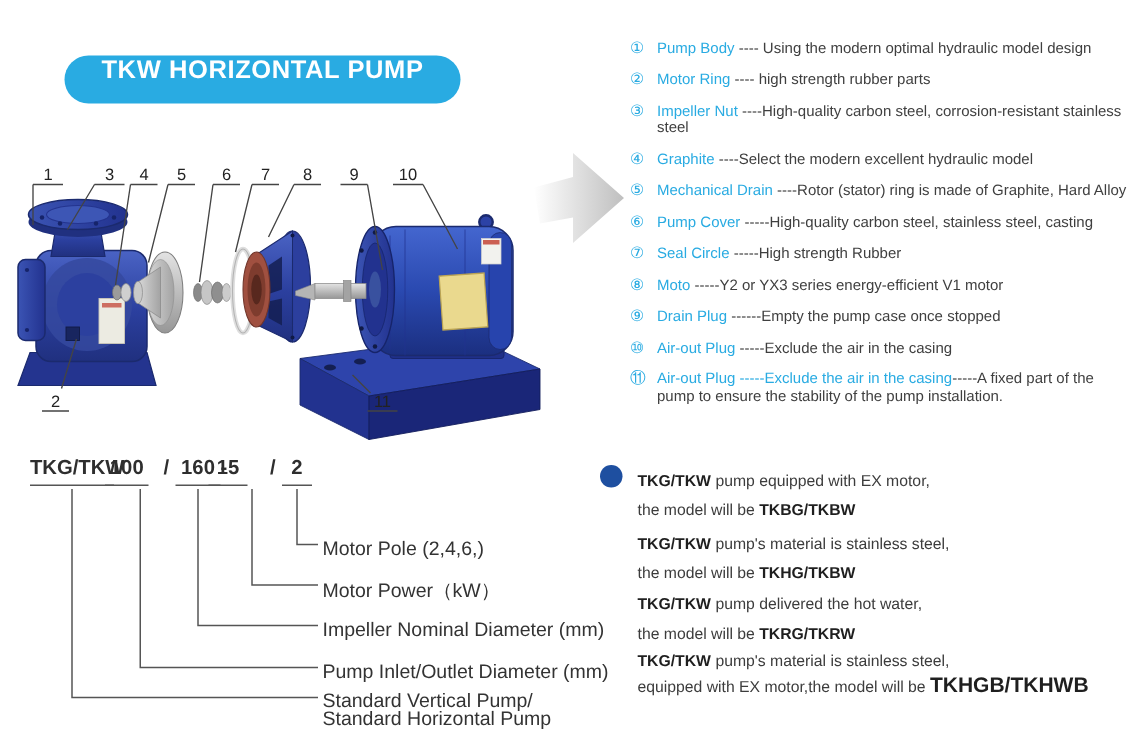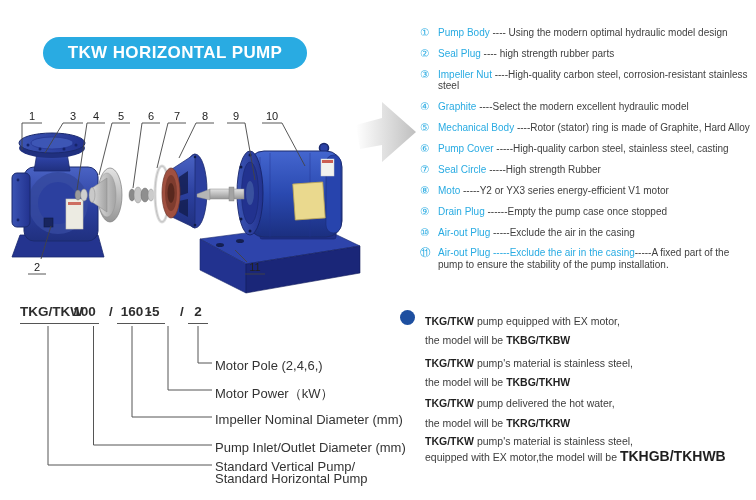--- a/index.html
+++ b/index.html
@@ -8,21 +8,21 @@
     --ink:#3f3f3f;
   }
   *{box-sizing:border-box;margin:0;padding:0}
   html,body{background:#fff}
   body{font-family:"Liberation Sans",sans-serif;}
   .page{position:relative;width:756px;height:500px;background:#fff;overflow:hidden}
   .abs{position:absolute}
 
   
   .banner{left:43px;top:37px;width:264px;height:32px;border-radius:16px;
-          background:var(--accent);display:flex;align-items:center;justify-content:center}
+          background:var(--accent);display:flex;justify-content:center}
   .banner span{color:#fff;font-weight:bold;font-size:17px;letter-spacing:.4px}
 
   
   .diagram{left:8px;top:93px;width:410px;height:205px}
   .callout{font-size:11px;fill:#222;font-family:"Liberation Sans",sans-serif}
   .lead{stroke:#444;stroke-width:.9;fill:none}
 
   
   .parts{left:420px;top:27px;width:334px;list-style:none}
   .parts li{display:flex;gap:4px;margin-bottom:9.4px;font-size:10px;line-height:11.5px;color:var(--ink)}
@@ -205,33 +205,33 @@
     </g>
   </svg>
 
   <ul class="abs parts">
     <li>
         <span class="num">①</span>
         <span class="txt"><span class="pname">Pump Body</span> <span class="desc">---- Using the modern optimal hydraulic model design</span></span>
       </li>
     <li>
         <span class="num">②</span>
-        <span class="txt"><span class="pname">Seal Plug</span> <span class="desc">---- high strength rubber parts</span></span>
+        <span class="txt"><span class="pname">Motor Ring</span> <span class="desc">---- high strength rubber parts</span></span>
       </li>
     <li>
         <span class="num">③</span>
         <span class="txt"><span class="pname">Impeller Nut</span> <span class="desc">----High-quality carbon steel, corrosion-resistant stainless steel</span></span>
       </li>
     <li>
         <span class="num">④</span>
         <span class="txt"><span class="pname">Graphite</span> <span class="desc">----Select the modern excellent hydraulic model</span></span>
       </li>
     <li>
         <span class="num">⑤</span>
-        <span class="txt"><span class="pname">Mechanical Body</span> <span class="desc">----Rotor (stator) ring is made of Graphite, Hard Alloy</span></span>
+        <span class="txt"><span class="pname">Mechanical Drain</span> <span class="desc">----Rotor (stator) ring is made of Graphite, Hard Alloy</span></span>
       </li>
     <li>
         <span class="num">⑥</span>
         <span class="txt"><span class="pname">Pump Cover</span> <span class="desc">-----High-quality carbon steel, stainless steel, casting</span></span>
       </li>
     <li>
         <span class="num">⑦</span>
         <span class="txt"><span class="pname">Seal Circle</span> <span class="desc">-----High strength Rubber</span></span>
       </li>
     <li>
@@ -275,20 +275,20 @@
     <span class="mlabel" style="top:142px">Pump Inlet/Outlet Diameter (mm)</span>
     <span class="mlabel" style="top:161px">Standard Vertical Pump/</span>
     <span class="mlabel" style="top:173px">Standard Horizontal Pump</span>
   </div>
 
   <div class="abs notes">
     <span class="bullet"></span>
     <div class="nline" style="top:15px"><b>TKG/TKW</b><span> pump equipped with EX motor,</span></div>
     <div class="nline" style="top:34px"><span>the model will be </span><b>TKBG/TKBW</b></div>
     <div class="nline" style="top:57px"><b>TKG/TKW</b><span> pump's material is stainless steel,</span></div>
-    <div class="nline" style="top:76px"><span>the model will be </span><b>TKBG/TKHW</b></div>
+    <div class="nline" style="top:76px"><span>the model will be </span><b>TKHG/TKBW</b></div>
     <div class="nline" style="top:97px"><b>TKG/TKW</b><span> pump delivered the hot water,</span></div>
     <div class="nline" style="top:117px"><span>the model will be </span><b>TKRG/TKRW</b></div>
     <div class="nline" style="top:135px"><b>TKG/TKW</b><span> pump's material is stainless steel,</span></div>
     <div class="nline" style="top:148px"><span>equipped with EX motor,the model will be </span><b class="big">TKHGB/TKHWB</b></div>
   </div>
 
 </div>
 
 </body></html>

